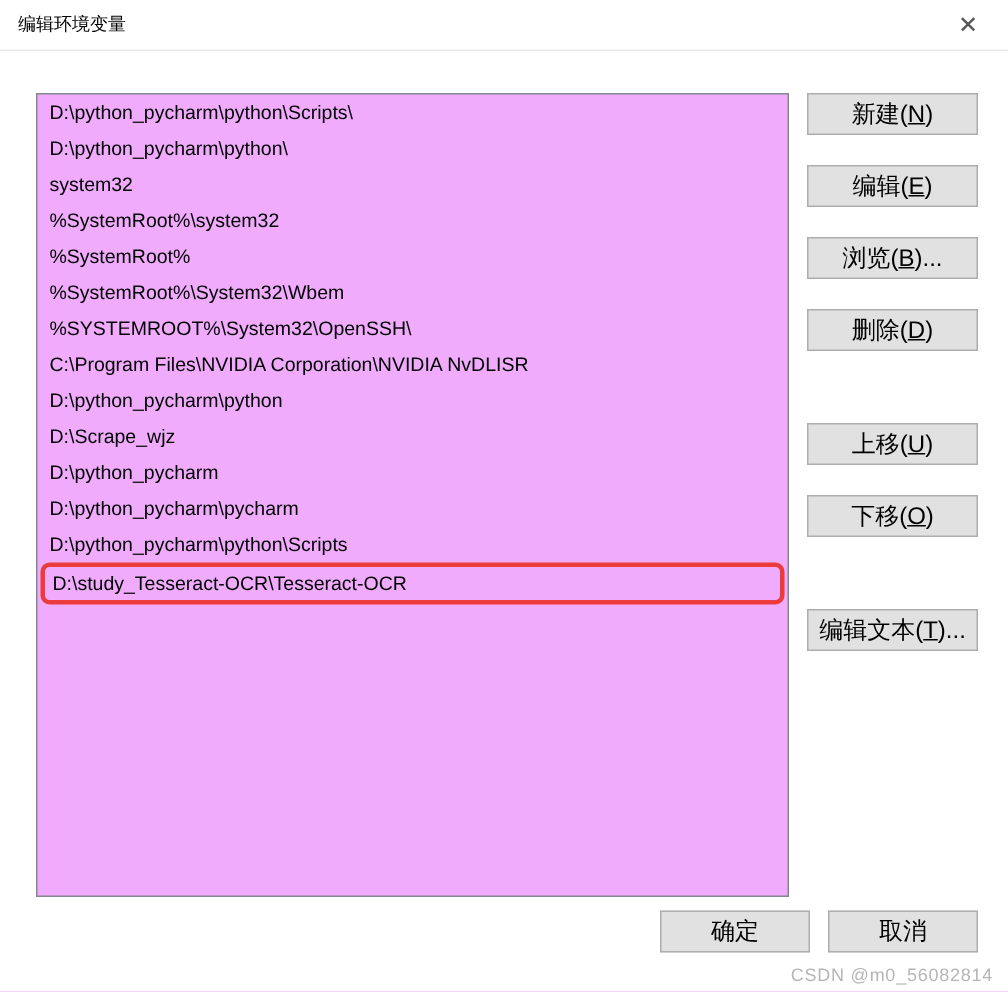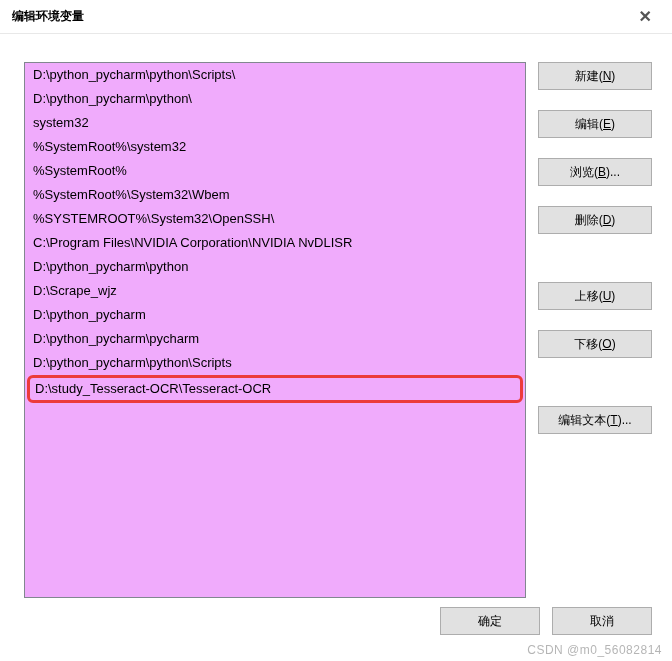--- a/index.html
+++ b/index.html
@@ -12,21 +12,20 @@
       position: relative;
       color: #000;
     }
     .titlebar {
       height: 34px;
       display: flex;
       align-items: center;
       padding: 0 12px;
       border-bottom: 1px solid #e8e8e8;
       justify-content: space-between;
-      font-weight: bold;
     }
     .title-text { font-size: 12px; color: #000; }
     .close-x { font-size: 16px; color: #555; font-family: Arial, sans-serif; padding: 4px 8px; }
     .content {
       padding: 28px 20px 12px 24px;
       display: flex;
       gap: 12px;
     }
     .listbox {
       flex: 1;
@@ -51,21 +50,21 @@
     }
     .side-buttons {
       width: 114px;
       display: flex;
       flex-direction: column;
     }
     .btn {
       height: 28px;
       background: #e1e1e1;
       border: 1px solid #adadad;
-      font-size: 12px;
+      font-size: 16px;
       font-family: inherit;
       cursor: default;
       display: flex;
       align-items: center;
       justify-content: center;
       white-space: nowrap;
     }
     .btn u { text-decoration: underline; }
     .gap-sm { margin-top: 20px; }
     .gap-lg { margin-top: 48px; }

